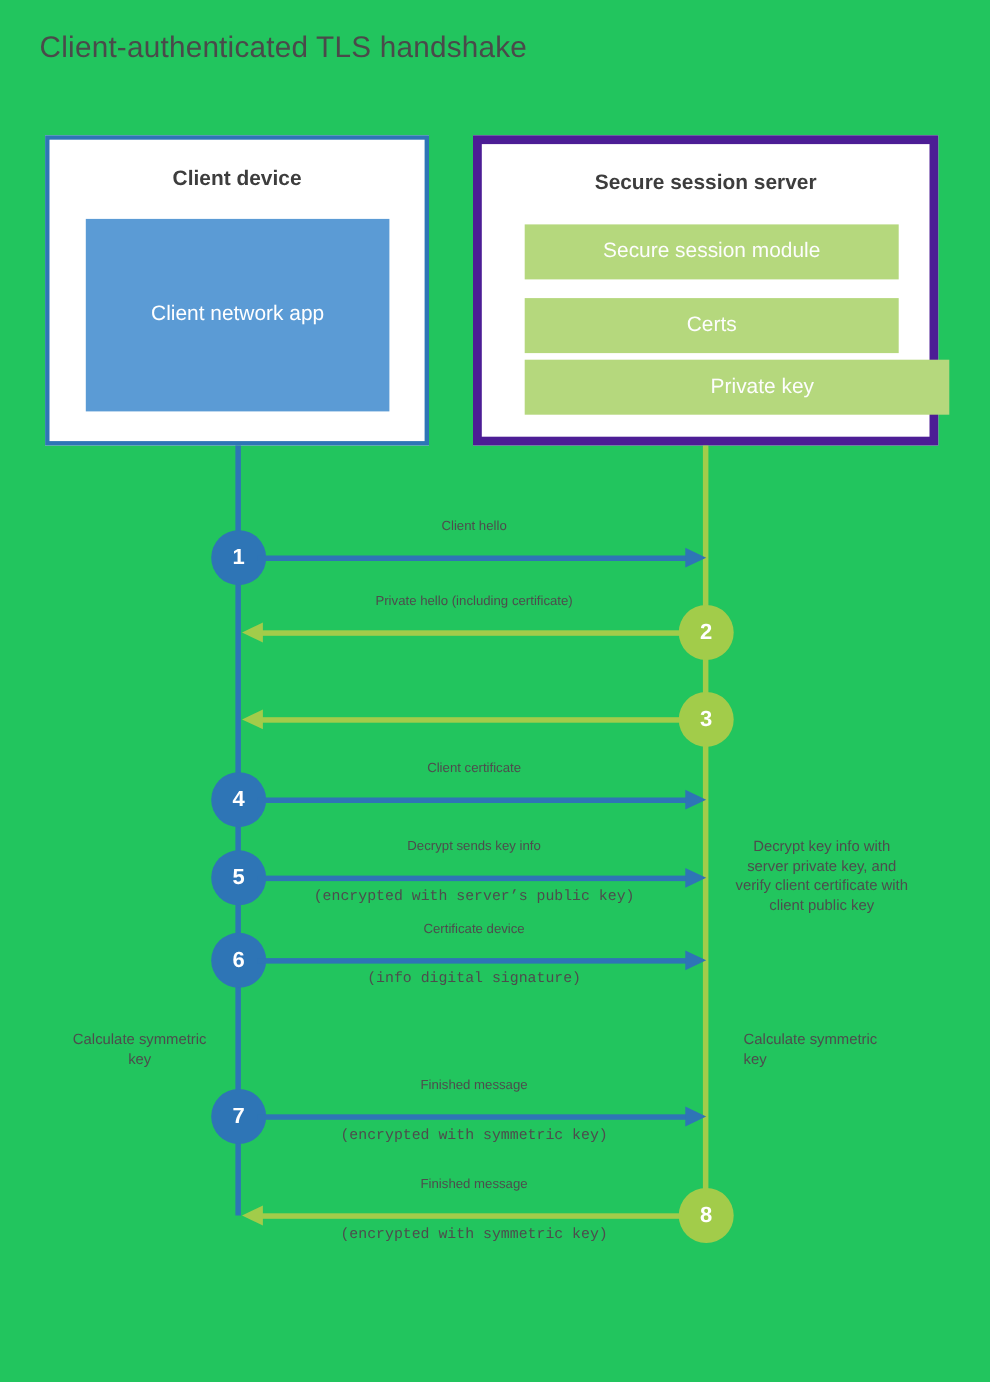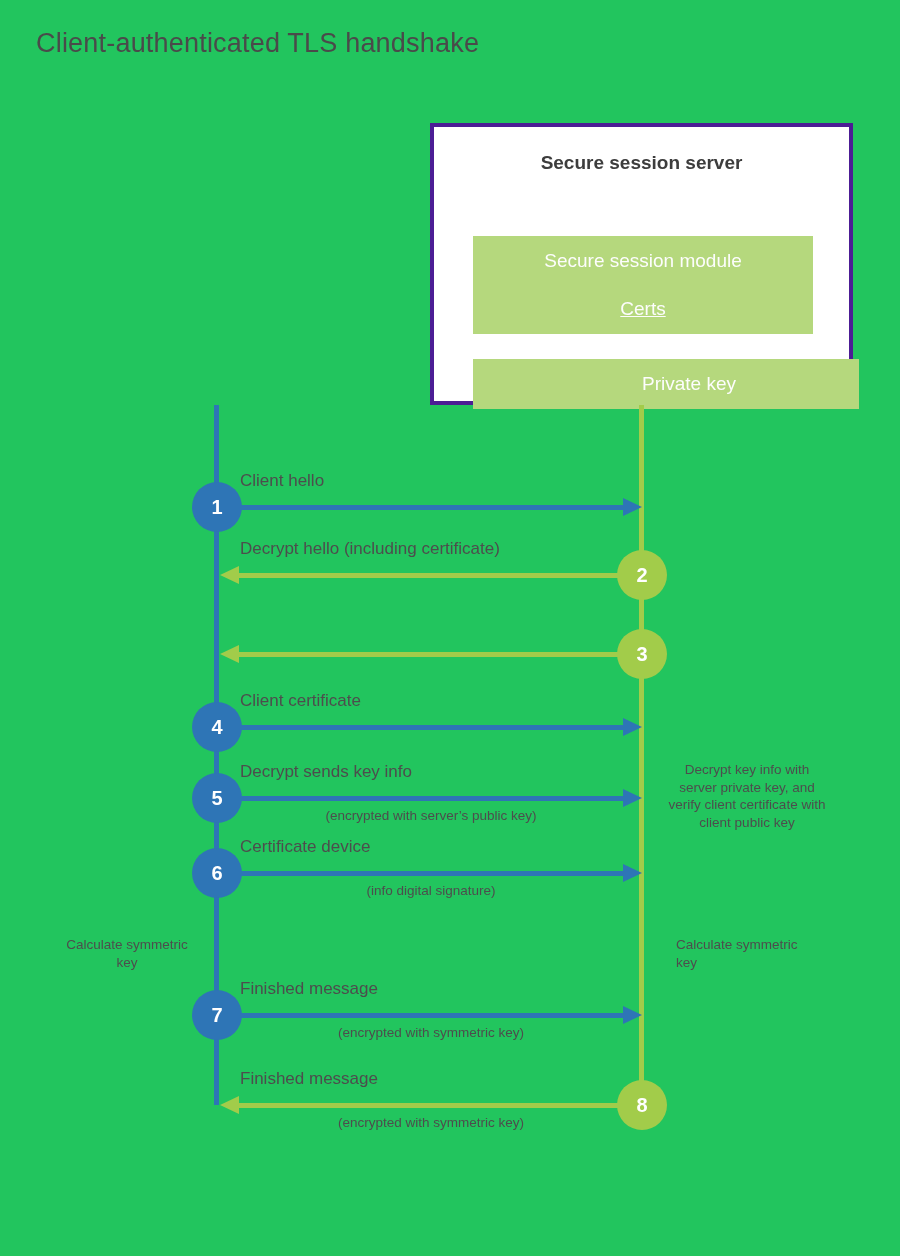--- a/index.html
+++ b/index.html
@@ -7,37 +7,37 @@
   .canvas { position:relative; width:900px; height:1256px; background:#22c55e; overflow:hidden; }
 
   .page-title {
     position:absolute; left:36px; top:28px;
     font-size:27px; font-weight:400; color:#4a4a4a; letter-spacing:0.2px;
   }
 
   
   .actor-box { position:absolute; top:123px; height:282px; background:#ffffff; box-sizing:border-box; }
   .client-box { left:41px;  width:349px; border:4px solid #2e75b6; }
-  .server-box { left:430px; width:423px; border:4px solid #4c1d95; }
+  .server-box { left:430px; width:423px; border:8px solid #4c1d95; }
   .box-title { margin-top:25px; text-align:center; font-size:19px; font-weight:700; color:#3d3d3d; }
 
   .client-app {
     position:absolute; left:33px; top:72px; width:276px; height:175px;
     background:#5b9bd5; color:#ffffff; font-size:19px;
     display:flex; align-items:center; justify-content:center; text-align:center;
     padding:0 40px; box-sizing:border-box; line-height:1.5;
   }
 
   .server-bar {
     position:absolute; left:39px; width:340px; height:50px;
     background:#b5d87d; color:#fdfdfd; font-size:19px;
-    text-align:center; line-height:50px;margin-top:36px;
+    text-align:center; line-height:50px;
   }
   .server-bar.b0 { top:73px; }
-  .server-bar.b1 { top:121px;text-decoration:underline; }
+  .server-bar.b1 { top:140px; }
   .server-bar.b2 { top:196px;padding-left:46px; }
 
   
   .lifeline { position:absolute; top:405px; width:5px; height:700px; }
   .lifeline.client { left:214px; background:#2e75b6; }
   .lifeline.server { left:639px; background:#a2cc4a; }
 
   
   .message { position:absolute; left:0; width:900px; height:50px; }
   .step-circle {
@@ -53,40 +53,44 @@
   .blue  .arrow-line { background:#2e75b6; }
   .green .arrow-line { background:#a2cc4a; }
 
   .arrow-head { position:absolute; top:16px; width:0; height:0;
     border-top:9px solid transparent; border-bottom:9px solid transparent; }
   .right .arrow-head { left:623px; border-left:19px solid #2e75b6; }
   .left  .arrow-head { left:220px; border-right:19px solid #a2cc4a; }
 
   .msg-label {
     position:absolute; left:240px; width:382px; top:-11px;
-    text-align:left; font-size:17px; color:#4d4d4d;
+    text-align:center; font-size:12px; color:#4d4d4d;
   }
   .msg-sub {
     position:absolute; left:240px; width:382px; top:35px;
-    text-align:center; font-size:13.5px; color:#4d4d4d;
+    text-align:center; font-size:13.5px; color:#4d4d4d;font-family:Liberation Mono, monospace;
   }
 
   
   .note { position:absolute; font-size:13.5px; color:#4d4d4d; line-height:1.3; }
   .note.decrypt   { left:666px; top:761px; width:162px; text-align:center; }
   .note.calc-left { left:58px;  top:936px; width:138px; text-align:center; }
   .note.calc-right{ left:676px; top:936px; width:140px; text-align:left; }
 </style>
 </head>
 <body>
 
 <div class="canvas">
 
   <div class="page-title">Client-authenticated TLS handshake</div>
 
+  <div class="actor-box client-box">
+    <div class="box-title">Client device</div>
+    <div class="client-app">Client network app</div>
+  </div>
 
   <div class="actor-box server-box">
     <div class="box-title">Secure session server</div>
     <div class="server-bar b0">Secure session module</div>
     <div class="server-bar b1">Certs</div>
     <div class="server-bar b2">Private key</div>
   </div>
 
   <div class="lifeline client"></div>
   <div class="lifeline server"></div>
@@ -95,21 +99,21 @@
     <div class="step-circle">1</div>
     <div class="arrow-line"></div>
     <div class="arrow-head"></div>
     <div class="msg-label">Client hello</div>
   </div>
 
   <div class="message left green" style="top:550px">
     <div class="step-circle">2</div>
     <div class="arrow-line"></div>
     <div class="arrow-head"></div>
-    <div class="msg-label">Decrypt hello (including certificate)</div>
+    <div class="msg-label">Private hello (including certificate)</div>
   </div>
 
   <div class="message left green" style="top:629px">
     <div class="step-circle">3</div>
     <div class="arrow-line"></div>
     <div class="arrow-head"></div>
   </div>
 
   <div class="message right blue" style="top:702px">
     <div class="step-circle">4</div>

